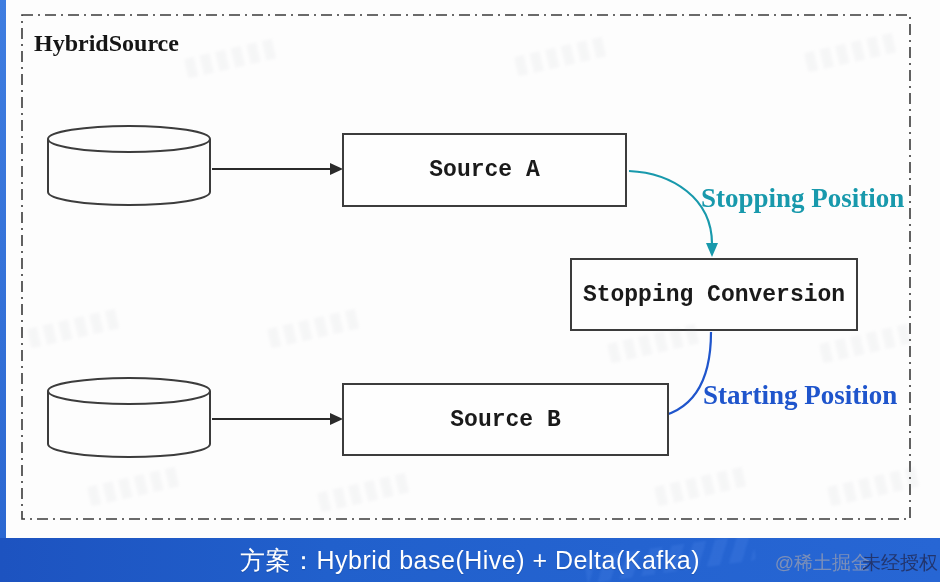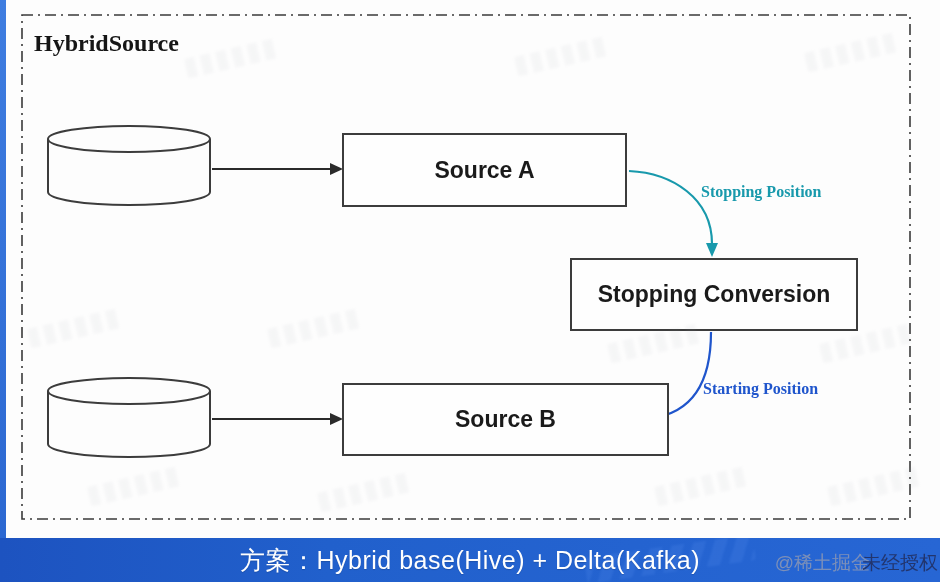--- a/index.html
+++ b/index.html
@@ -15,27 +15,27 @@
   }
   .diagram{position:absolute;left:0;top:0;width:940px;height:538px;}
   .shapes{position:absolute;left:0;top:0;}
   .hybrid-title{
     position:absolute;left:34px;top:30px;
     font-family:"Liberation Serif",serif;font-weight:bold;font-size:24px;color:#151515;
   }
   .node{
     position:absolute;background:#fefefe;border:2px solid #3c3c3c;
     display:flex;align-items:center;justify-content:center;
-    font-family:Liberation Sans, sans-serif;font-weight:bold;font-size:23px;color:#1a1a1a;
+    font-family:Liberation Mono, monospace;font-weight:bold;font-size:23px;color:#1a1a1a;
   }
   .node.src-a{left:342px;top:133px;width:285px;height:74px;}
   .node.pos-conv{left:570px;top:258px;width:288px;height:73px;}
   .node.src-b{left:342px;top:383px;width:327px;height:73px;}
   .flow-label{
-    position:absolute;font-family:"Liberation Serif",serif;font-weight:bold;font-size:16px;
+    position:absolute;font-family:"Liberation Serif",serif;font-weight:bold;font-size:27px;
     white-space:nowrap;
   }
   .flow-label.stopping{left:701px;top:183px;color:#1899ac;}
   .flow-label.starting{left:703px;top:380px;color:#1f55cc;}
   
   .wm{
     position:absolute;width:96px;height:20px;border-radius:3px;
     background:repeating-linear-gradient(90deg,#9aa0a8 0 10px,transparent 10px 16px);
     opacity:0.07;filter:blur(1.5px);transform:rotate(-13deg);pointer-events:none;
   }

